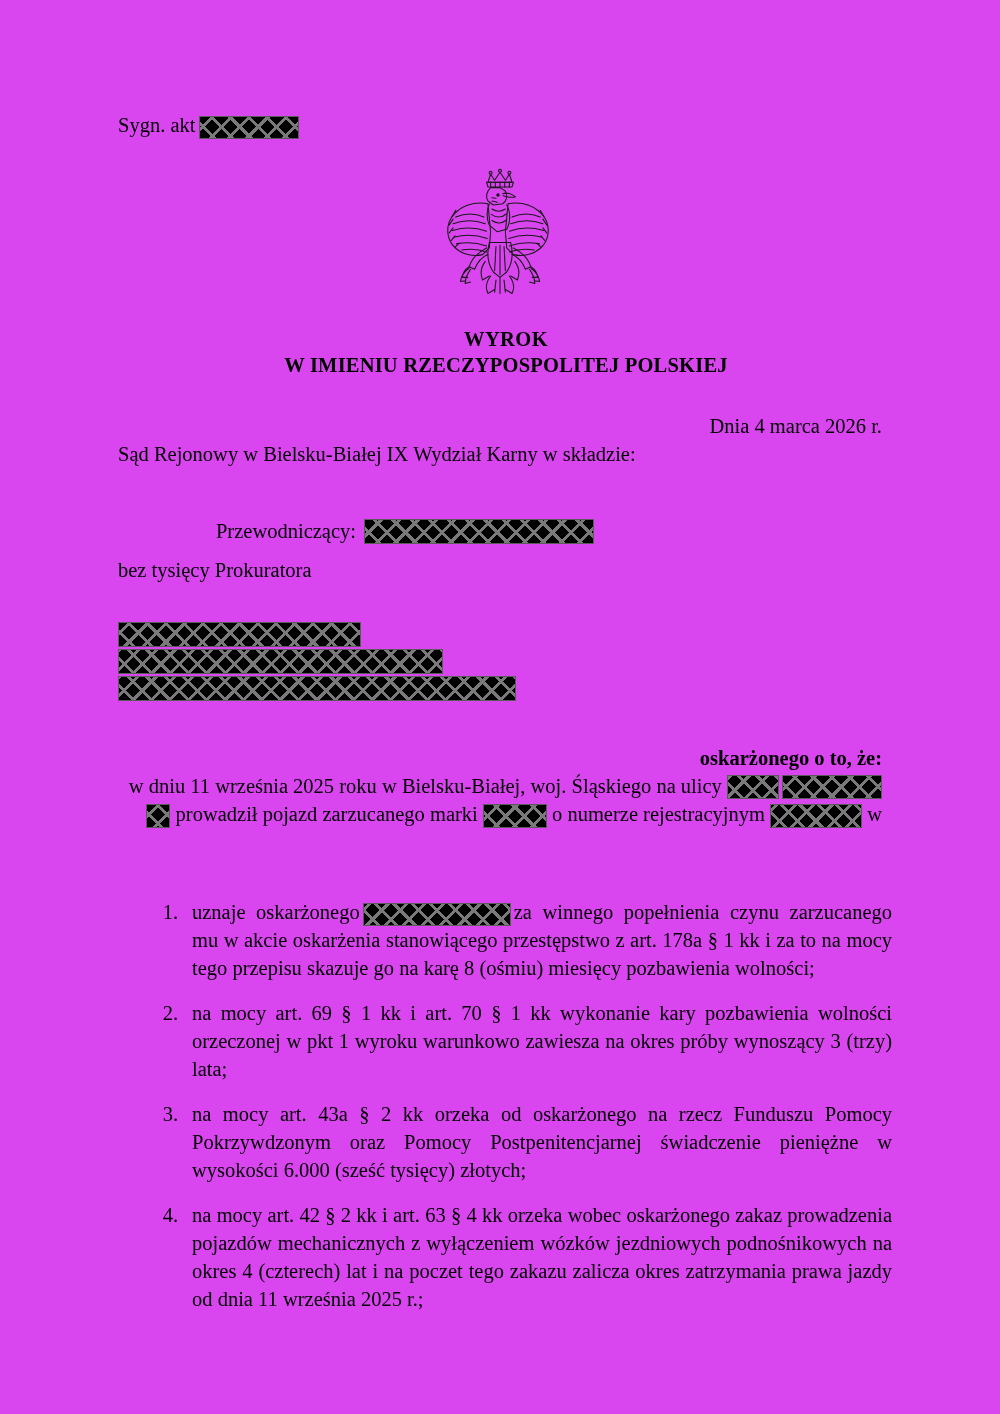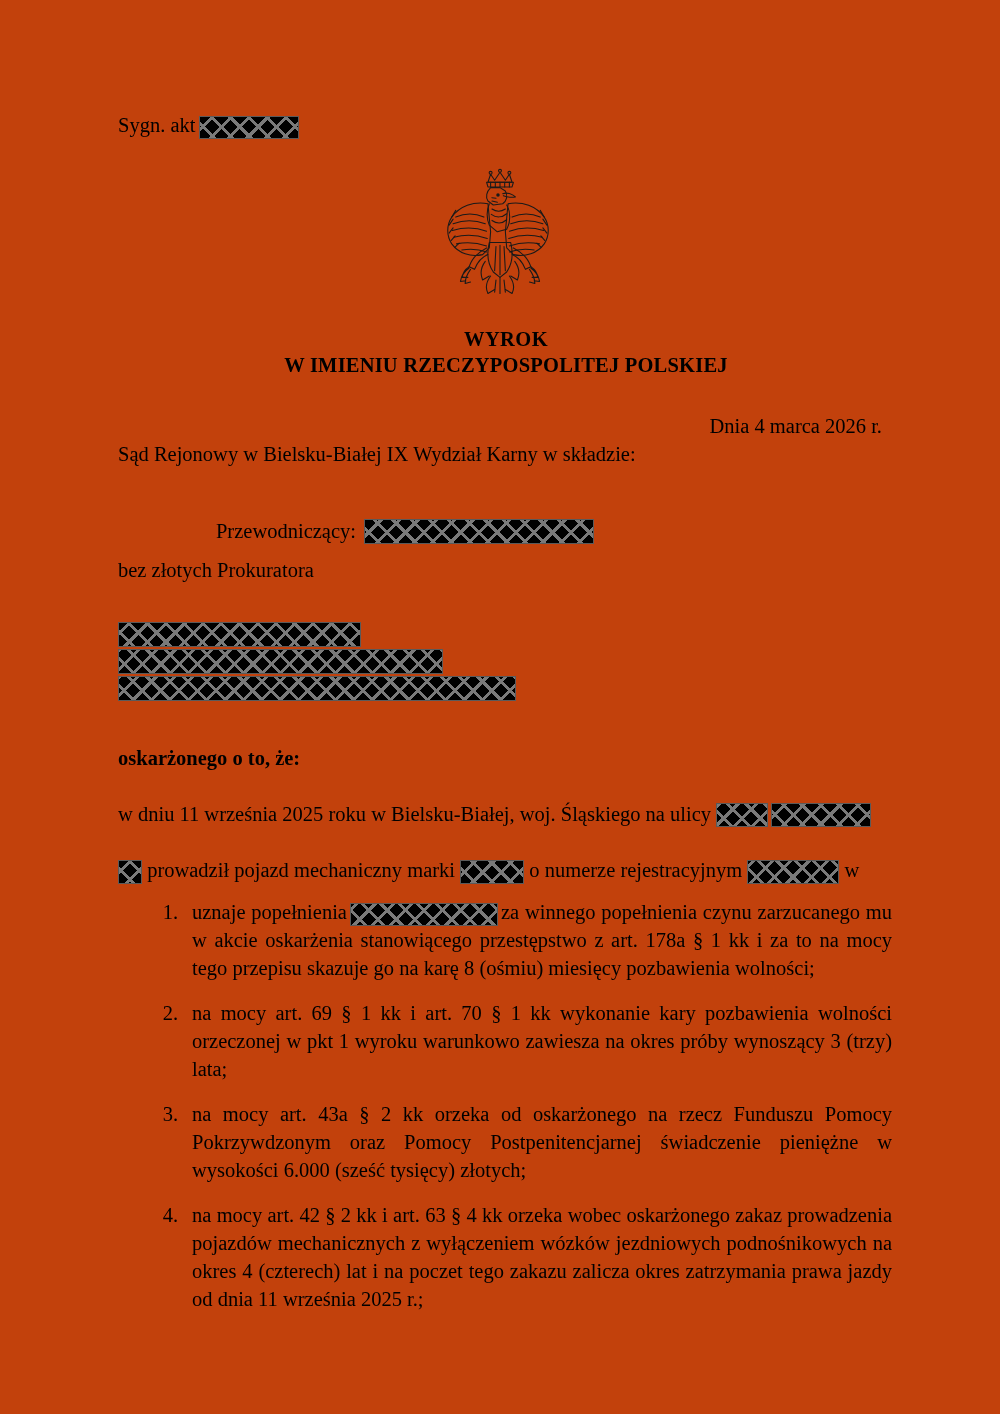--- a/index.html
+++ b/index.html
@@ -12,21 +12,21 @@
     height: 1414px;
     position: relative;
     font-family: "Liberation Serif", "DejaVu Serif", serif;
     color: #000000;
     overflow: hidden;
   }
 
   .page {
     position: absolute;
     inset: 0;
-    background: #c2410c;
+    background: #d946ef;
     padding-left: 30px;
   }
 
   
   .redact {
     display: inline-block;
     vertical-align: middle;
     background-color: #000000;
     background-image:
       repeating-linear-gradient(45deg,  transparent 0 10px, #7a7a7a 10px 13px),
@@ -148,24 +148,25 @@
   }
 
   
   .accusation {
     position: absolute;
     left: 118px;
     top: 744px;
     width: 764px;
     font-size: 20.5px;
     line-height: 28px;
+    text-align: right;
   }
   .accusation .bold { font-weight: bold; }
   .accusation .redact { height: 24px; }
-  .acc-line { white-space: nowrap; margin-top: 28px; }
+  .acc-line { white-space: nowrap; }
 
   
   .rulings {
     position: absolute;
     left: 140px;
     top: 898px;
     width: 752px;
     font-size: 20.5px;
   }
   .ruling {
@@ -256,50 +257,50 @@
   <div class="court-line">Sąd Rejonowy w Bielsku-Białej IX Wydział Karny w składzie:</div>
 
   <div class="panel">
     <div class="panel-row">
       <span class="panel-label">Przewodniczący:</span>
       <span class="redact" style="width:230px;"></span>
     </div>
   </div>
 
   <div class="pre-block">
-    <div>bez złotych Prokuratora</div>
+    <div>bez tysięcy Prokuratora</div>
   </div>
 
   <div class="ident-block">
     <span class="redact" style="width:243px;"></span>
     <span class="redact" style="width:325px;"></span>
     <span class="redact" style="width:398px;"></span>
   </div>
 
   <div class="accusation">
     <div class="bold">oskarżonego o to, że:</div>
     <div class="acc-line">
       <span>w dniu 11 września 2025 roku w Bielsku-Białej, woj. Śląskiego na ulicy</span>
       <span class="redact redact-inline" style="width:52px;height:24px;"></span><span class="redact redact-inline" style="width:100px;height:24px;margin-left:3px;"></span>
     </div>
     <div class="acc-line">
       <span class="redact redact-inline" style="width:24px;height:24px;"></span>
-      <span>prowadził pojazd mechaniczny marki</span>
+      <span>prowadził pojazd zarzucanego marki</span>
       <span class="redact redact-inline" style="width:64px;height:24px;"></span>
       <span>o numerze rejestracyjnym</span>
       <span class="redact redact-inline" style="width:92px;height:24px;"></span>
       <span>w</span>
     </div>
   </div>
 
   <div class="rulings">
 
     <div class="ruling">
       <span class="ruling-num">1.</span>
-      <span class="ruling-text"><span>uznaje popełnienia</span><span class="redact"></span><span>za winnego popełnienia czynu zarzucanego mu w akcie oskarżenia stanowiącego przestępstwo z art. 178a § 1 kk i za to na mocy tego przepisu skazuje go na karę  8 (ośmiu) miesięcy pozbawienia wolności;</span></span>
+      <span class="ruling-text"><span>uznaje oskarżonego</span><span class="redact"></span><span>za winnego popełnienia czynu zarzucanego mu w akcie oskarżenia stanowiącego przestępstwo z art. 178a § 1 kk i za to na mocy tego przepisu skazuje go na karę  8 (ośmiu) miesięcy pozbawienia wolności;</span></span>
     </div>
 
     <div class="ruling">
       <span class="ruling-num">2.</span>
       <span class="ruling-text">na mocy art. 69 § 1 kk i art. 70 § 1 kk wykonanie kary pozbawienia wolności orzeczonej w pkt 1 wyroku warunkowo zawiesza na okres próby wynoszący 3 (trzy) lata;</span>
     </div>
 
     <div class="ruling">
       <span class="ruling-num">3.</span>
       <span class="ruling-text">na mocy art. 43a § 2 kk orzeka od oskarżonego na rzecz Funduszu Pomocy Pokrzywdzonym oraz Pomocy Postpenitencjarnej świadczenie pieniężne w wysokości 6.000 (sześć tysięcy) złotych;</span>

